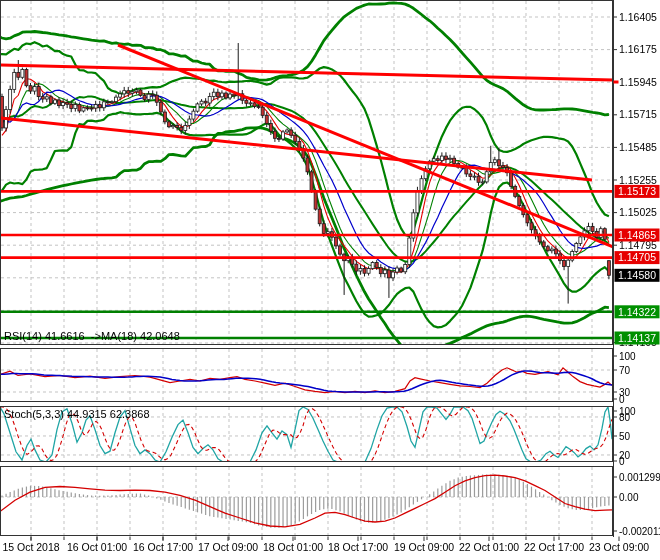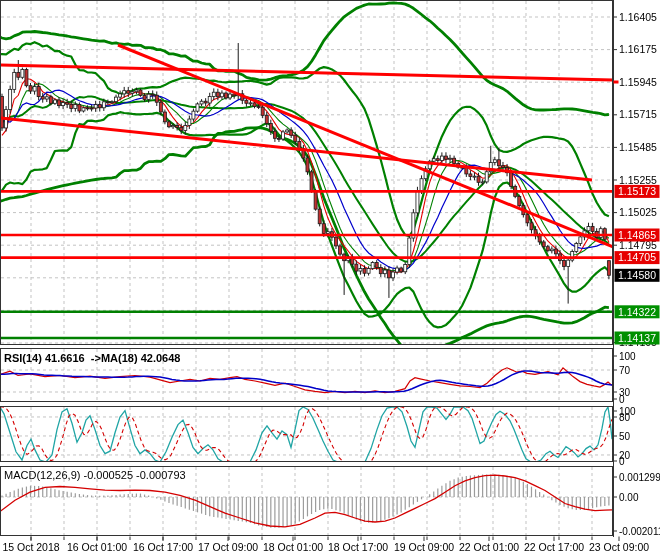--- a/index.html
+++ b/index.html
@@ -708,15 +708,15 @@
         <line x1="489" y1="536.5" x2="489" y2="541" stroke="#333333" stroke-width="1"></line>
         <text x="489" y="551" font-size="10.5" font-family="Liberation Sans, sans-serif" fill="#000000" text-anchor="middle">22 Oct 01:00</text>
         <line x1="554" y1="536.5" x2="554" y2="541" stroke="#333333" stroke-width="1"></line>
         <text x="554" y="551" font-size="10.5" font-family="Liberation Sans, sans-serif" fill="#000000" text-anchor="middle">22 Oct 17:00</text>
         <line x1="619" y1="536.5" x2="619" y2="541" stroke="#333333" stroke-width="1"></line>
         <text x="619" y="551" font-size="10.5" font-family="Liberation Sans, sans-serif" fill="#000000" text-anchor="middle">23 Oct 09:00</text>
       </g>
     </svg>
 
 
-  <div class="overlay" style="left:4px;top:352px;font-weight:bold;">RSI(14) 41.6616  -&gt;MA(18) 42.0648</div>
-  <div class="overlay" style="left:4px;top:469px;">MACD(12,26,9) -0.000525 -0.000793</div>
+  <div class="overlay" style="left:4px;top:330px;">RSI(14) 41.6616  -&gt;MA(18) 42.0648</div>
+  <div class="overlay" style="left:4px;top:408px;">Stoch(5,3,3) 44.9315 62.3868</div>
 </div>
 
 </body></html>

